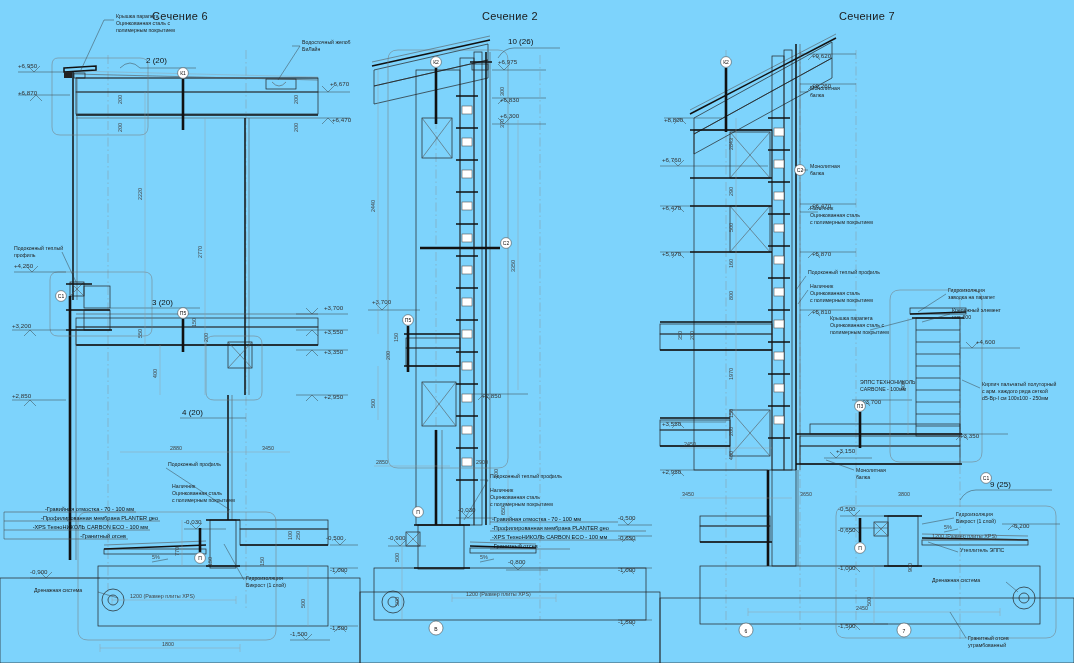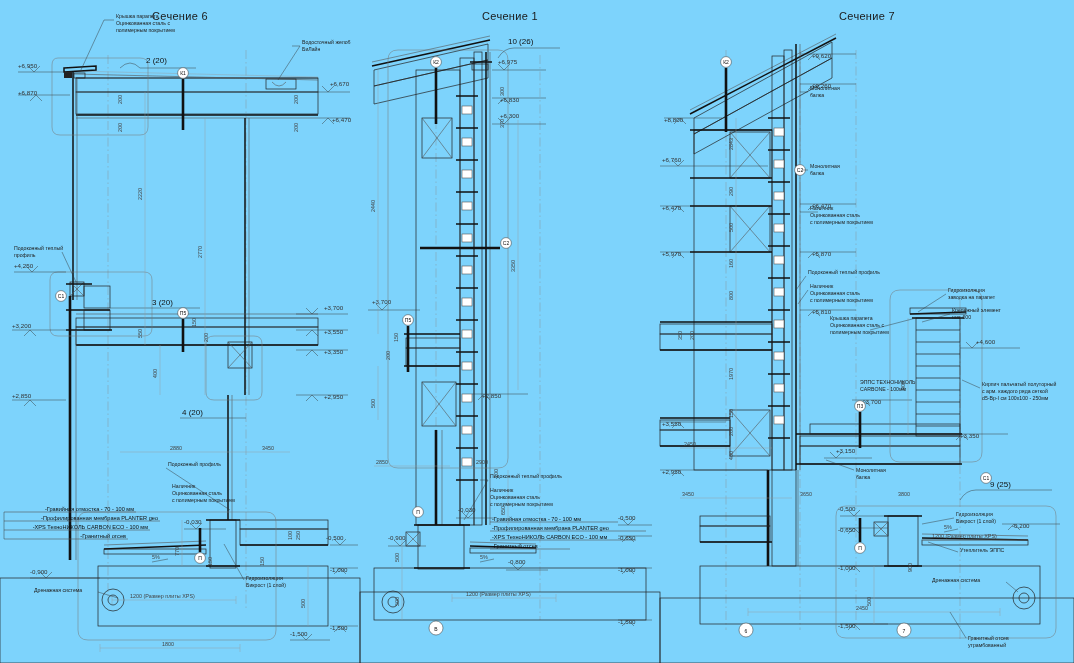--- a/index.html
+++ b/index.html
@@ -281,21 +281,21 @@
         <line class="med" x1="4" y1="530" x2="150" y2="530"></line>
         <text class="spec" x="148" y="529" text-anchor="end">-XPS ТехноНИКОЛЬ CARBON ECO - 100 мм</text>
         <line class="med" x1="4" y1="539" x2="128" y2="539"></line>
         <text class="spec" x="126" y="538" text-anchor="end">-Гранитный отсев</text>
         <path class="lead" d="M4 512 V539"></path>
       </g>
     </svg>
   </div>
 
   <div class="sec" id="sec7">
-    <div class="title">Сечение 1</div>
+    <div class="title">Сечение 2</div>
     <svg width="300" height="663" viewBox="0 0 300 663">
 
       <line class="ctr" x1="76" y1="120" x2="76" y2="500"></line>
       <line class="ctr" x1="180" y1="55" x2="180" y2="620"></line>
 
       <path class="out" d="M14 70 L128 44 L128 60 L14 86 Z" fill="url(#h-diag)"></path>
       <path class="out" d="M14 86 L128 60 L128 78 L14 104 Z" fill="url(#h-ins)"></path>
       <path class="hvy" d="M12 66 L130 40"></path>
       <path class="med" d="M12 62 L130 36"></path>
 

